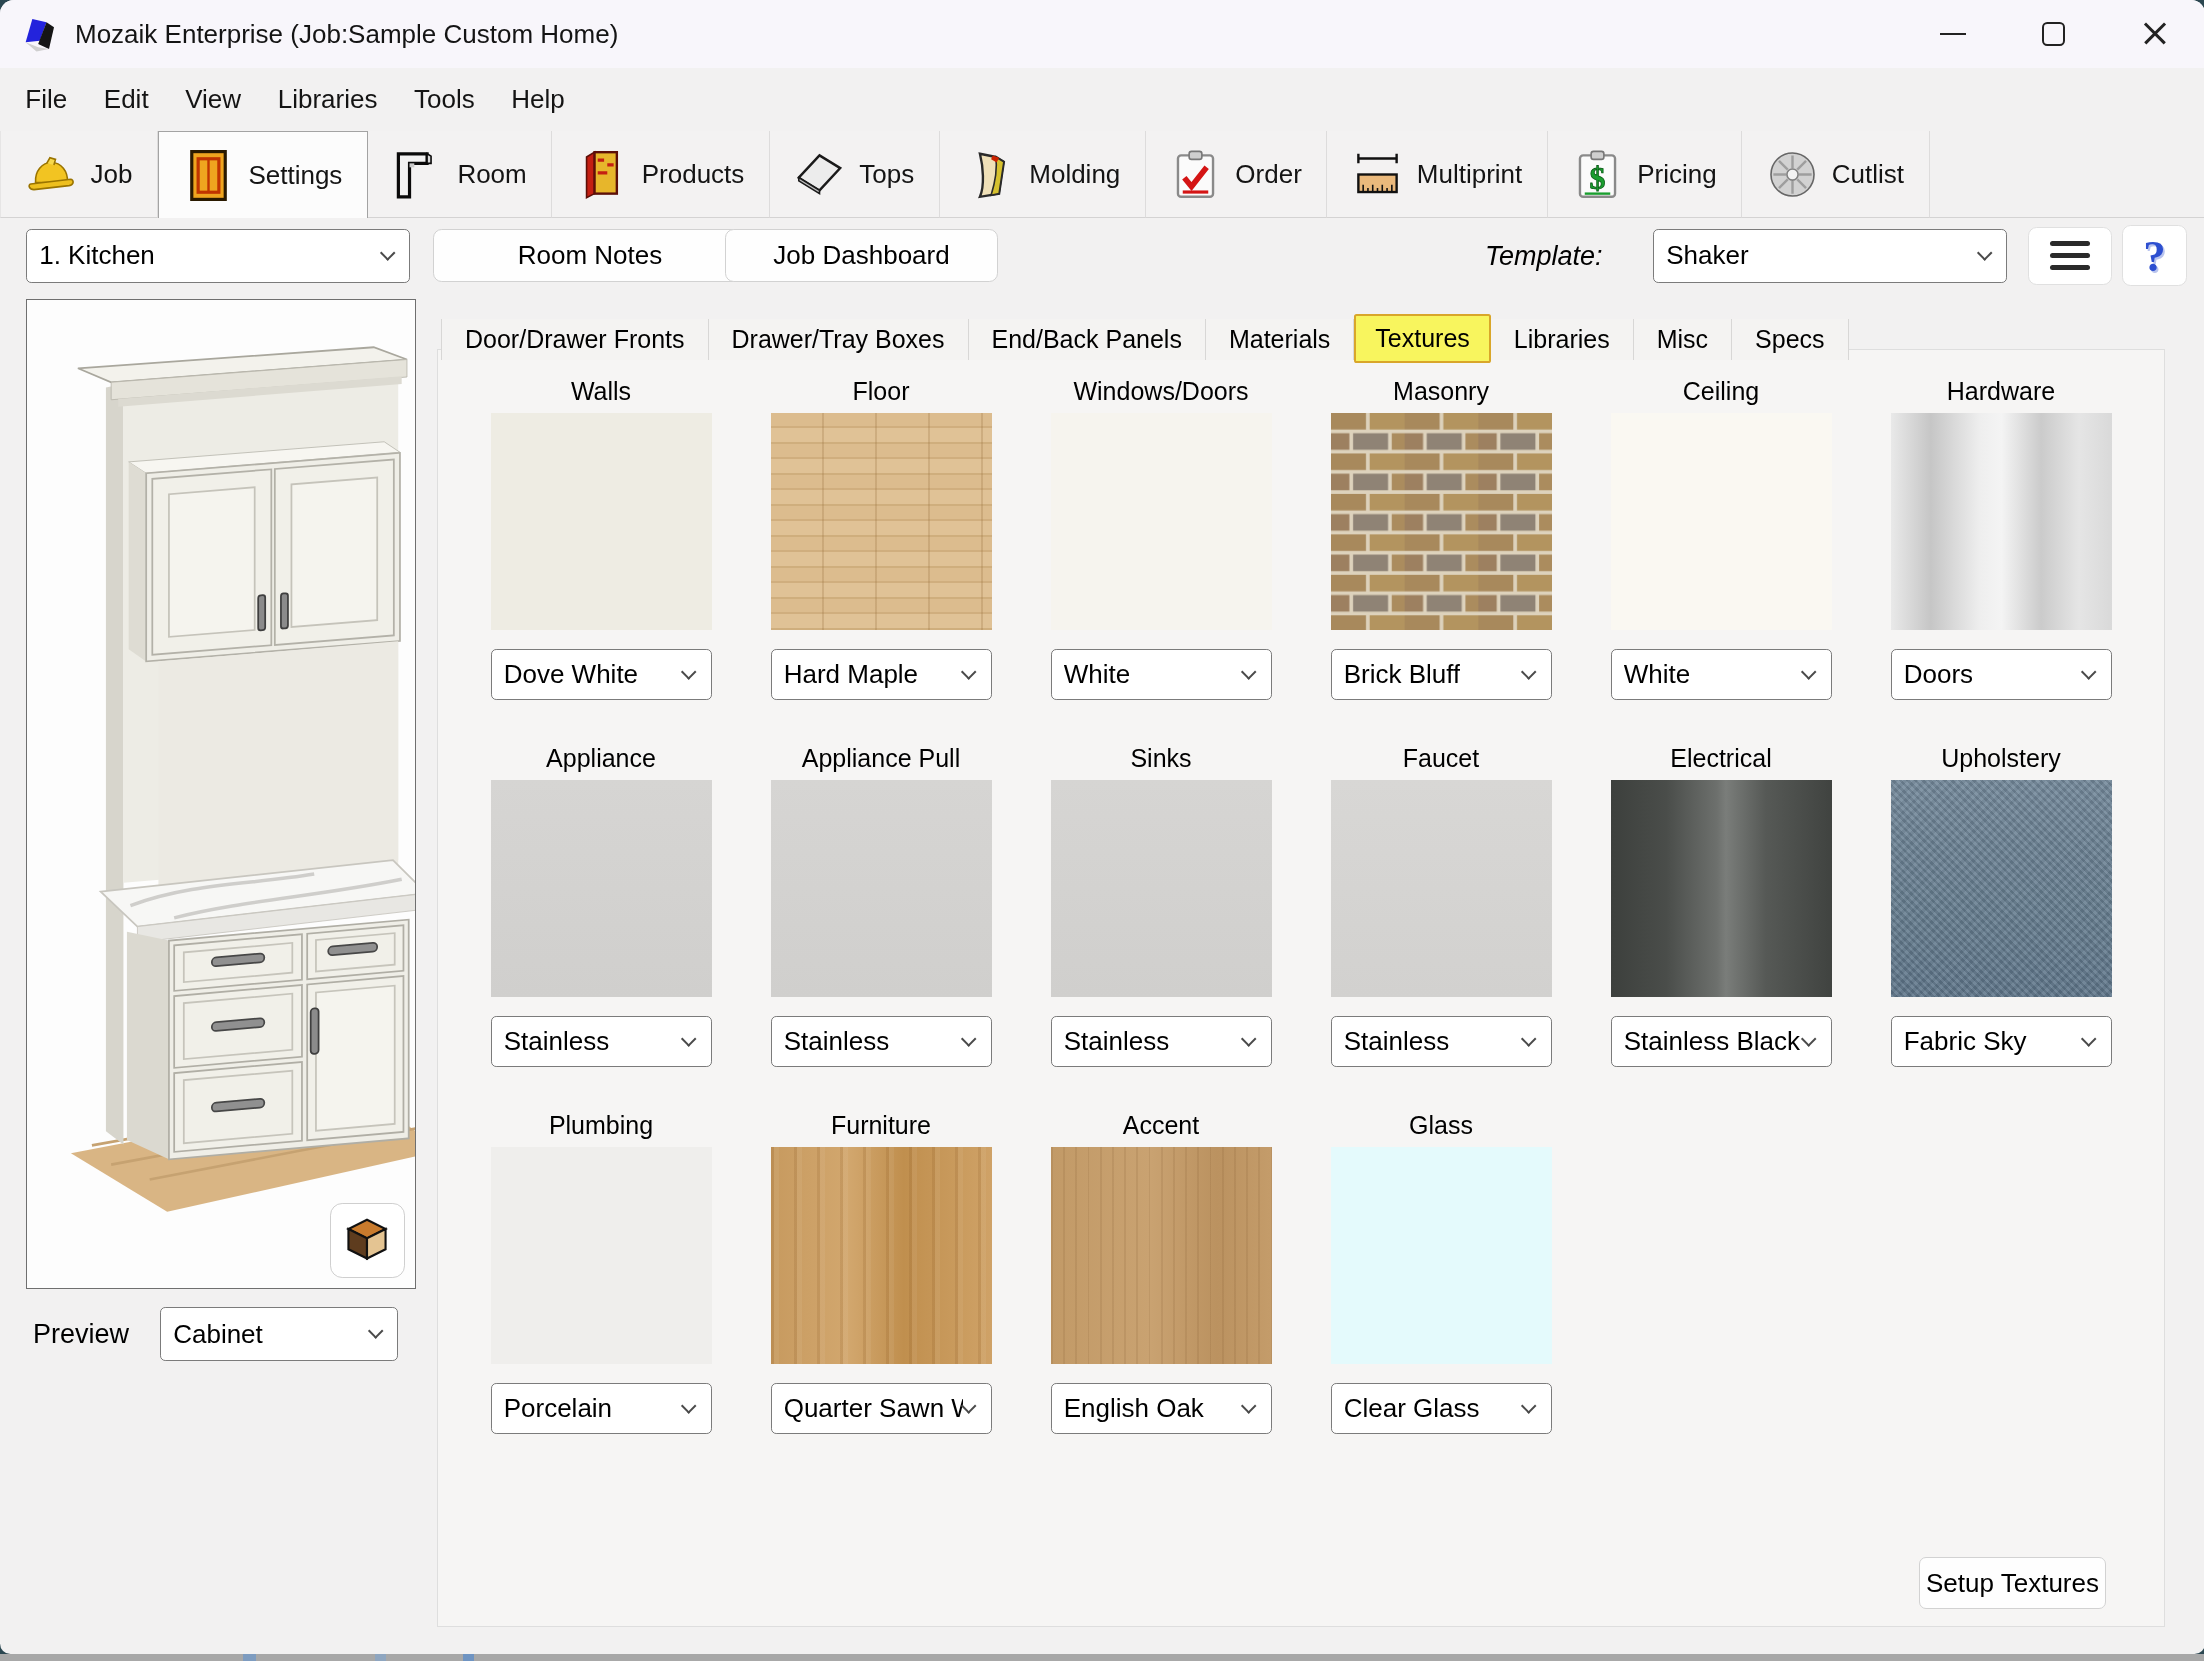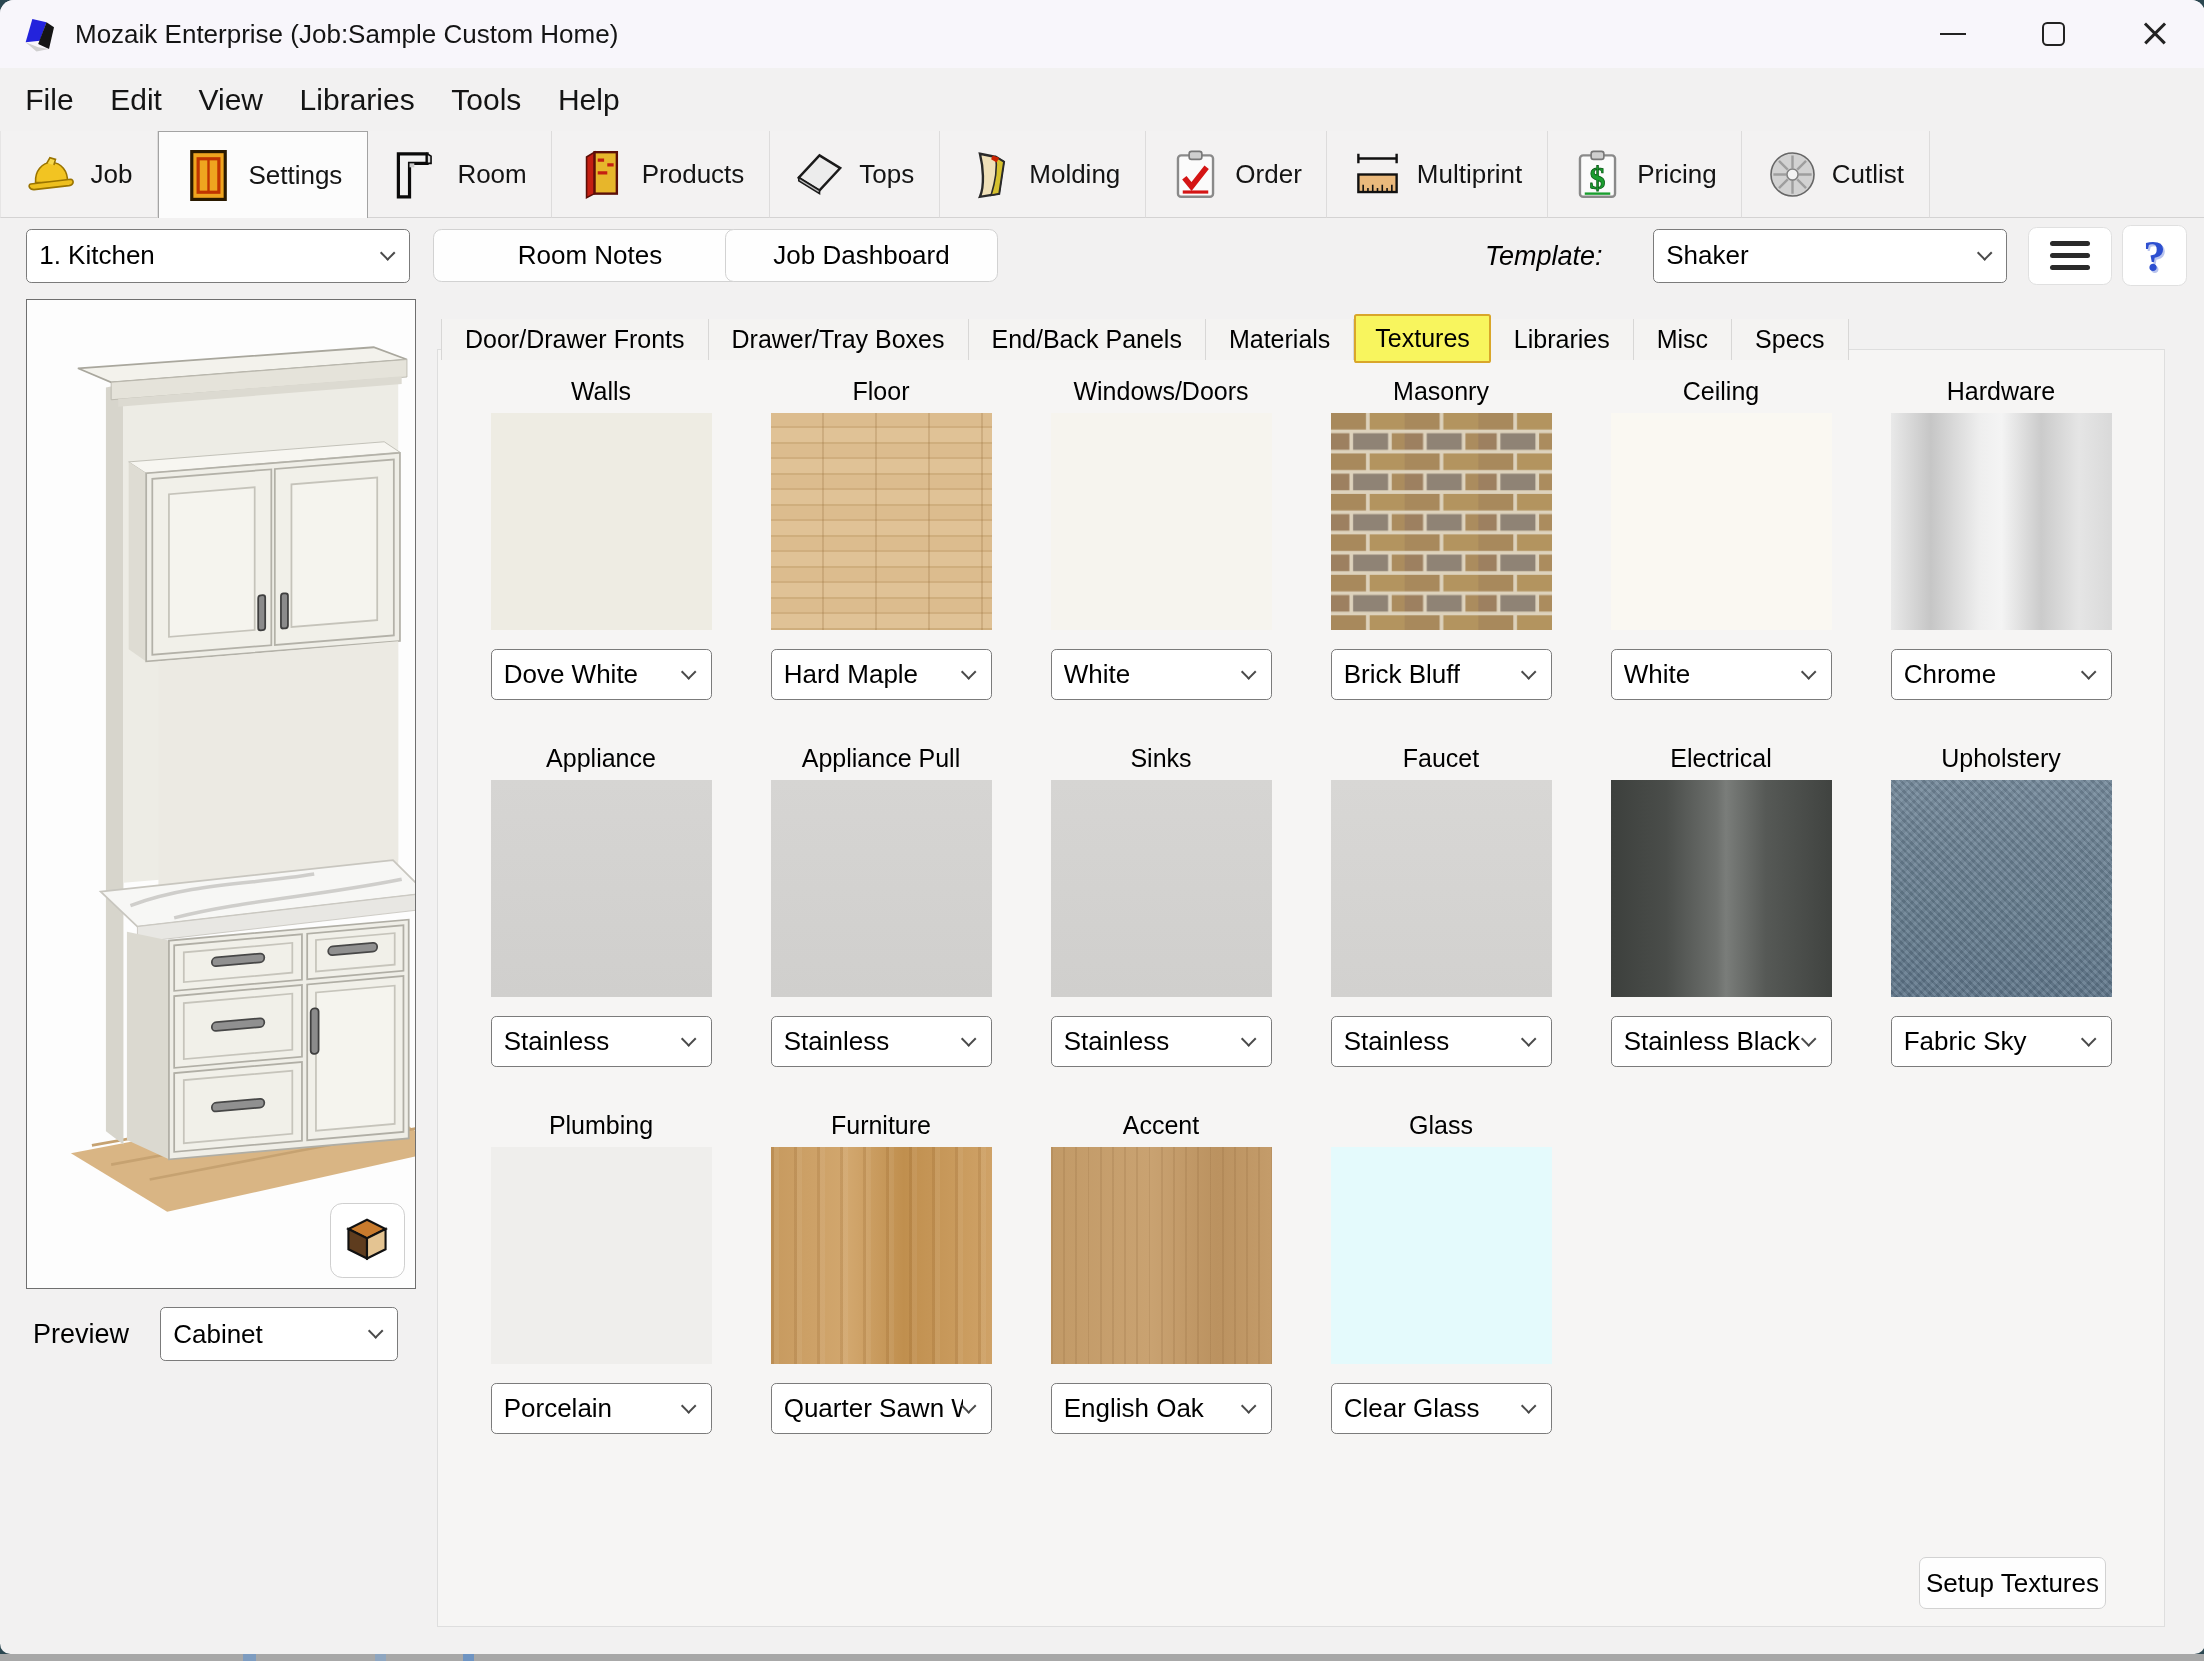--- a/index.html
+++ b/index.html
@@ -21,21 +21,21 @@
   .ic-min { width:26px; height:2.6px; background:#222; }
   .ic-max { width:23.6px; height:23.6px; border:2.6px solid #222; border-radius:5.2px; }
   .ic-close { position:relative; width:26px; height:26px; }
   .ic-close i { position:absolute; left:-0.9px; top:11.4px; width:28px; height:2.6px; background:#222; display:block; }
   .ic-close i:first-child { transform:rotate(45deg); }
   .ic-close i:last-child  { transform:rotate(-45deg); }
 
   
   .menubar { position:absolute; left:0; top:68px; width:100%; height:63px; background:#f2f1f1;
     display:flex; align-items:center; padding-left:7px; }
-  .menu-item { padding:0 18.3px; font-size:30px; color:#141414; }
+  .menu-item { padding:0 18.3px; font-size:26px; color:#141414; }
 
   
   .toolbar { position:absolute; left:0; top:131px; width:100%; height:87px; display:flex; background:#f2f1f1; }
   .tool { display:flex; align-items:center; gap:14px; padding:0 24.5px; font-size:26px; color:#141414;
     height:87px; border-right:0.9px solid #dddcdc; border-bottom:0.9px solid #d4d3d3; background:#f3f2f2; }
   .tool:first-child { border-left:0.9px solid #e6e5e5; }
   .tool.active { background:#fcfcfc; border:0.9px solid #a3a3a3; border-bottom:none; }
   .toolbar::after { content:""; flex:1; border-bottom:0.9px solid #d4d3d3; }
   .ticon { width:51px; height:51px; display:inline-block; }
   .ticon svg { width:100%; height:100%; display:block; }
@@ -347,21 +347,21 @@
           <div class="swatch sw-ceiling"></div>
           <div class="select">
             <span style="white-space: nowrap; overflow: hidden;">White</span>
             <span class="chev"></span>
           </div>
         </div>
         <div class="tex-cell">
           <div class="tex-label">Hardware</div>
           <div class="swatch sw-hardware"></div>
           <div class="select">
-            <span style="white-space: nowrap; overflow: hidden;">Chrome</span>
+            <span style="white-space: nowrap; overflow: hidden;">Doors</span>
             <span class="chev"></span>
           </div>
         </div>
         <div class="tex-cell">
           <div class="tex-label">Appliance</div>
           <div class="swatch sw-appliance"></div>
           <div class="select">
             <span style="white-space: nowrap; overflow: hidden;">Stainless</span>
             <span class="chev"></span>
           </div>

